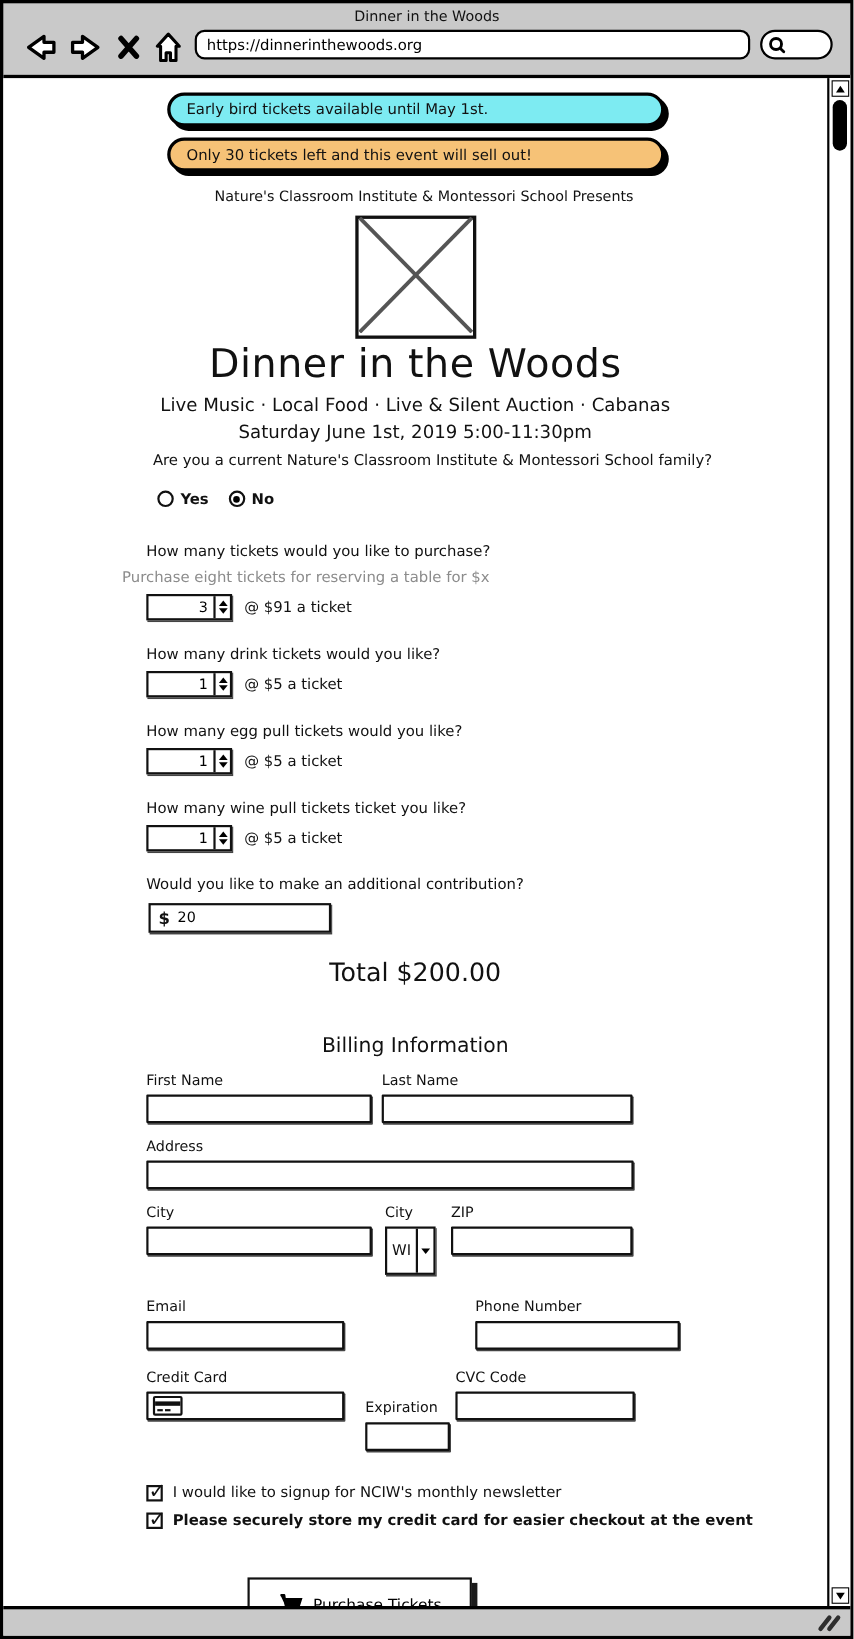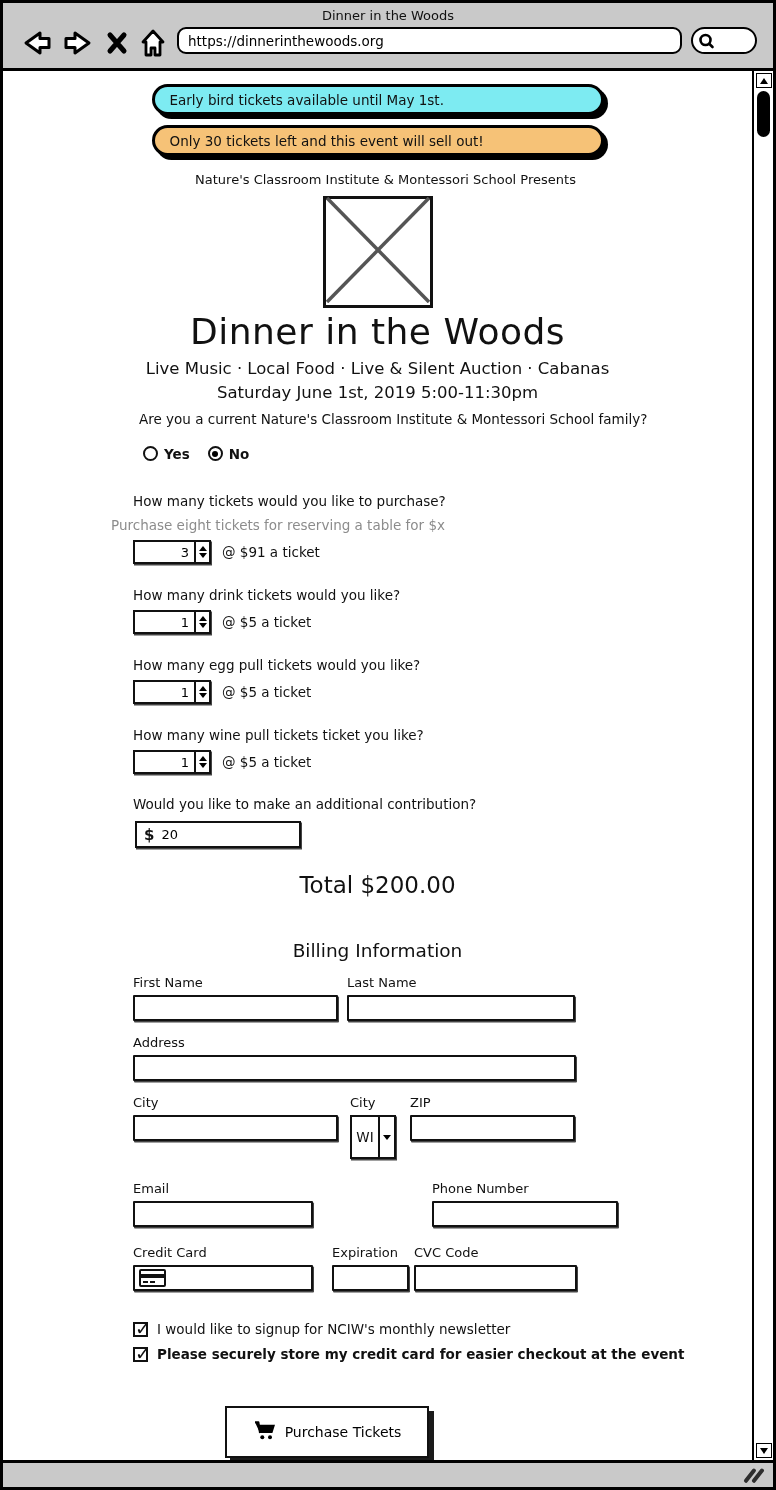--- a/index.html
+++ b/index.html
@@ -73,21 +73,21 @@
 
   .frow{display:flex;margin-left:130px;margin-top:14px;}
   .fcol{display:flex;flex-direction:column;}
   .flabel{font-size:13px;margin-bottom:5px;}
   .tinput{height:26px;border:2.5px solid #111;background:#fff;font-size:13px;padding:0 6px;font-family:inherit;outline:none;box-shadow:1px 1.5px 0 #444;border-radius:1px;}
 
   .w-fn{width:205px;} .ml-ln{margin-left:9px;} .w-ln{width:228px;}
   .w-addr{width:443px;}
   .w-city{width:205px;} .ml-state{margin-left:12px;} .ml-zip{margin-left:14px;} .w-zip{width:165px;}
   .w-email{width:180px;} .ml-phone{margin-left:77px;} .w-phone{width:186px;}
-  .w-cc{width:180px;} .ml-exp{margin-left:19px;} .w-exp{width:77px;} .ml-cvc{margin-left:5px;} .w-cvc{width:163px;}
+  .w-cc{width:180px;} .ml-exp{margin-left:19px;margin-top:28px;} .w-exp{width:77px;} .ml-cvc{margin-left:5px;} .w-cvc{width:163px;}
 
   .select{display:flex;width:46px;height:44px;border:2.5px solid #111;background:#fff;cursor:pointer;box-shadow:1px 1.5px 0 #444;}
   .select-value{flex:1;display:flex;align-items:center;justify-content:center;font-size:13.5px;}
   .select-arrow{width:16px;border-left:2px solid #111;display:flex;align-items:center;justify-content:center;}
 
   .cc-wrap{position:relative;}
   .cc-wrap input{width:100%;padding-left:38px;}
   .cc-icon{position:absolute;left:6px;top:4px;width:27px;height:18px;border:2px solid #111;background:#fff;border-radius:2px;}
   .cc-icon::before{content:"";position:absolute;left:0;right:0;top:3px;height:4px;background:#111;}
   .cc-icon::after{content:"";position:absolute;left:2px;bottom:2px;width:5px;height:2px;background:#111;box-shadow:7px 0 0 #111;}

